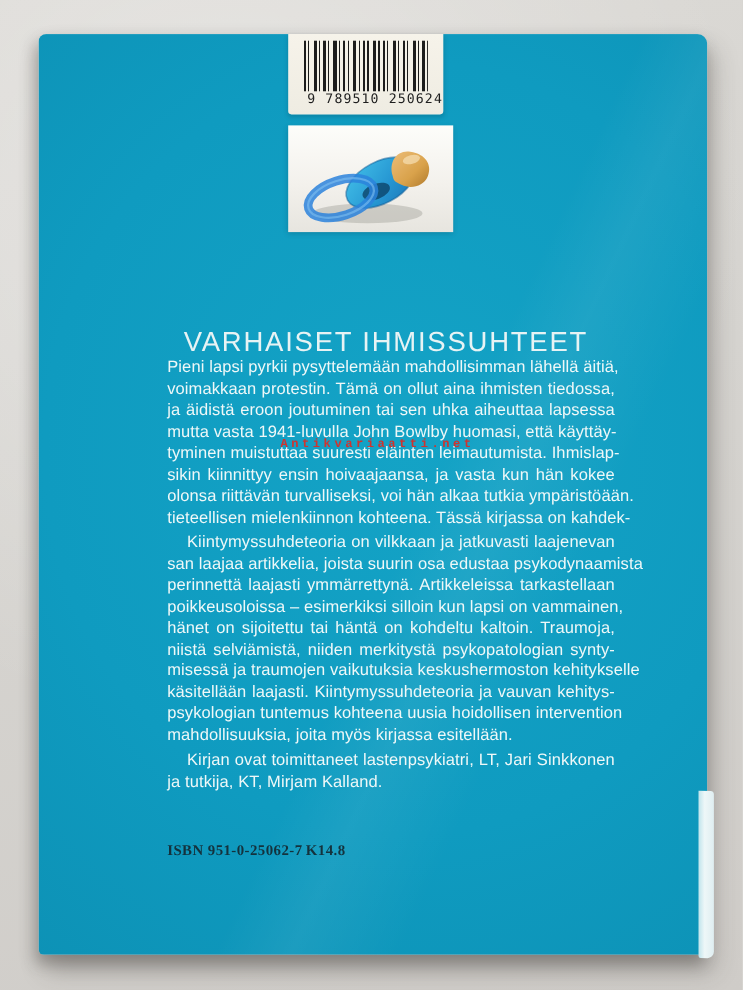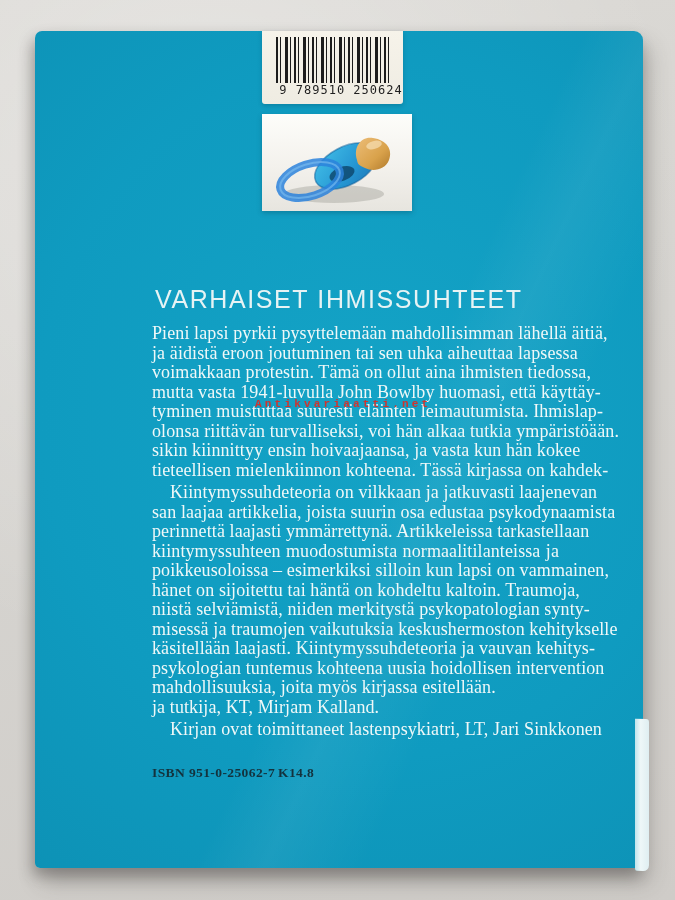--- a/index.html
+++ b/index.html
@@ -47,27 +47,27 @@
     font-family:"DejaVu Sans Mono", monospace;
     font-size:12px;color:#1e1e1e;letter-spacing:1px;white-space:nowrap;
   }
   .photo{
     position:absolute;left:227px;top:83px;width:150px;height:97px;
     background:linear-gradient(180deg,#fdfdfa 0%, #f3f1ec 55%, #e7e5df 100%);
     box-shadow:0 2px 5px rgba(0,60,80,0.3);
   }
   .photo svg{display:block;}
   .title{
-    position:absolute;left:120px;top:254px;margin:0;
+    position:absolute;left:120px;top:254px;margin:12px;
     font-size:25px;font-weight:normal;letter-spacing:1.6px;
     color:#e7f3f4;white-space:nowrap;
   }
   .bodytext{
     position:absolute;left:117px;top:293px;width:407px;
-    color:#eff8f8;font-size:18px;line-height:19.5px;letter-spacing:0.1px;font-family:Liberation Serif, serif;
+    color:#eff8f8;font-size:15px;line-height:19.5px;letter-spacing:0.1px;
   }
   .line{
     white-space:nowrap;
     text-align:justify;
     -moz-text-align-last:justify;
     text-align-last:justify;
   }
   .line.end{
     text-align-last:left;
   }
@@ -128,42 +128,41 @@
         </g>
         <path d="M95,46 C91,33 99,22 111,24 C125,26 131,36 127,46 C123,56 111,58 103,54 C97,51 96,51 95,46 Z" fill="url(#nippleGrad)"></path>
         <ellipse cx="112" cy="31" rx="8" ry="4" transform="rotate(-15 112 31)" fill="#f7e0b5" opacity="0.7"></ellipse>
       </svg>
     </div>
 
     <h1 class="title">VARHAISET IHMISSUHTEET</h1>
 
     <div class="bodytext">
       <div class="line">Pieni lapsi pyrkii pysyttelemään mahdollisimman lähellä äitiä,</div>
+      <div class="line">voimakkaan protestin. Tämä on ollut aina ihmisten tiedossa,</div>
       <div class="line">ja äidistä eroon joutuminen tai sen uhka aiheuttaa lapsessa</div>
-      <div class="line">voimakkaan protestin. Tämä on ollut aina ihmisten tiedossa,</div>
       <div class="line">mutta vasta 1941-luvulla John Bowlby huomasi, että käyttäy-</div>
       <div class="line">tyminen muistuttaa suuresti eläinten leimautumista. Ihmislap-</div>
+      <div class="line">sikin kiinnittyy ensin hoivaajaansa, ja vasta kun hän kokee</div>
       <div class="line end">olonsa riittävän turvalliseksi, voi hän alkaa tutkia ympäristöään.</div>
-      <div class="line">sikin kiinnittyy ensin hoivaajaansa, ja vasta kun hän kokee</div>
 
       <div class="line">tieteellisen mielenkiinnon kohteena. Tässä kirjassa on kahdek-</div>
       <div class="line indent">Kiintymyssuhdeteoria on vilkkaan ja jatkuvasti laajenevan</div>
       <div class="line">san laajaa artikkelia, joista suurin osa edustaa psykodynaamista</div>
       <div class="line">perinnettä laajasti ymmärrettynä. Artikkeleissa tarkastellaan</div>
-      <div class="line">kiintymyssuhteen muodostumista normaalitilanteissa ja</div>
       <div class="line">poikkeusoloissa – esimerkiksi silloin kun lapsi on vammainen,</div>
       <div class="line">hänet on sijoitettu tai häntä on kohdeltu kaltoin. Traumoja,</div>
       <div class="line">niistä selviämistä, niiden merkitystä psykopatologian synty-</div>
       <div class="line">misessä ja traumojen vaikutuksia keskushermoston kehitykselle</div>
       <div class="line">käsitellään laajasti. Kiintymyssuhdeteoria ja vauvan kehitys-</div>
       <div class="line">psykologian tuntemus kohteena uusia hoidollisen intervention</div>
       <div class="line end">mahdollisuuksia, joita myös kirjassa esitellään.</div>
 
+      <div class="line indent">Kirjan ovat toimittaneet lastenpsykiatri, LT, Jari Sinkkonen</div>
       <div class="line end">ja tutkija, KT, Mirjam Kalland.</div>
-      <div class="line indent">Kirjan ovat toimittaneet lastenpsykiatri, LT, Jari Sinkkonen</div>
     </div>
 
     <div class="watermark">Antikvariaatti.net</div>
 
     <div class="isbn-row">
       <span>ISBN 951-0-25062-7</span>
       <span class="code">K14.8</span>
     </div>
 
   </div>

